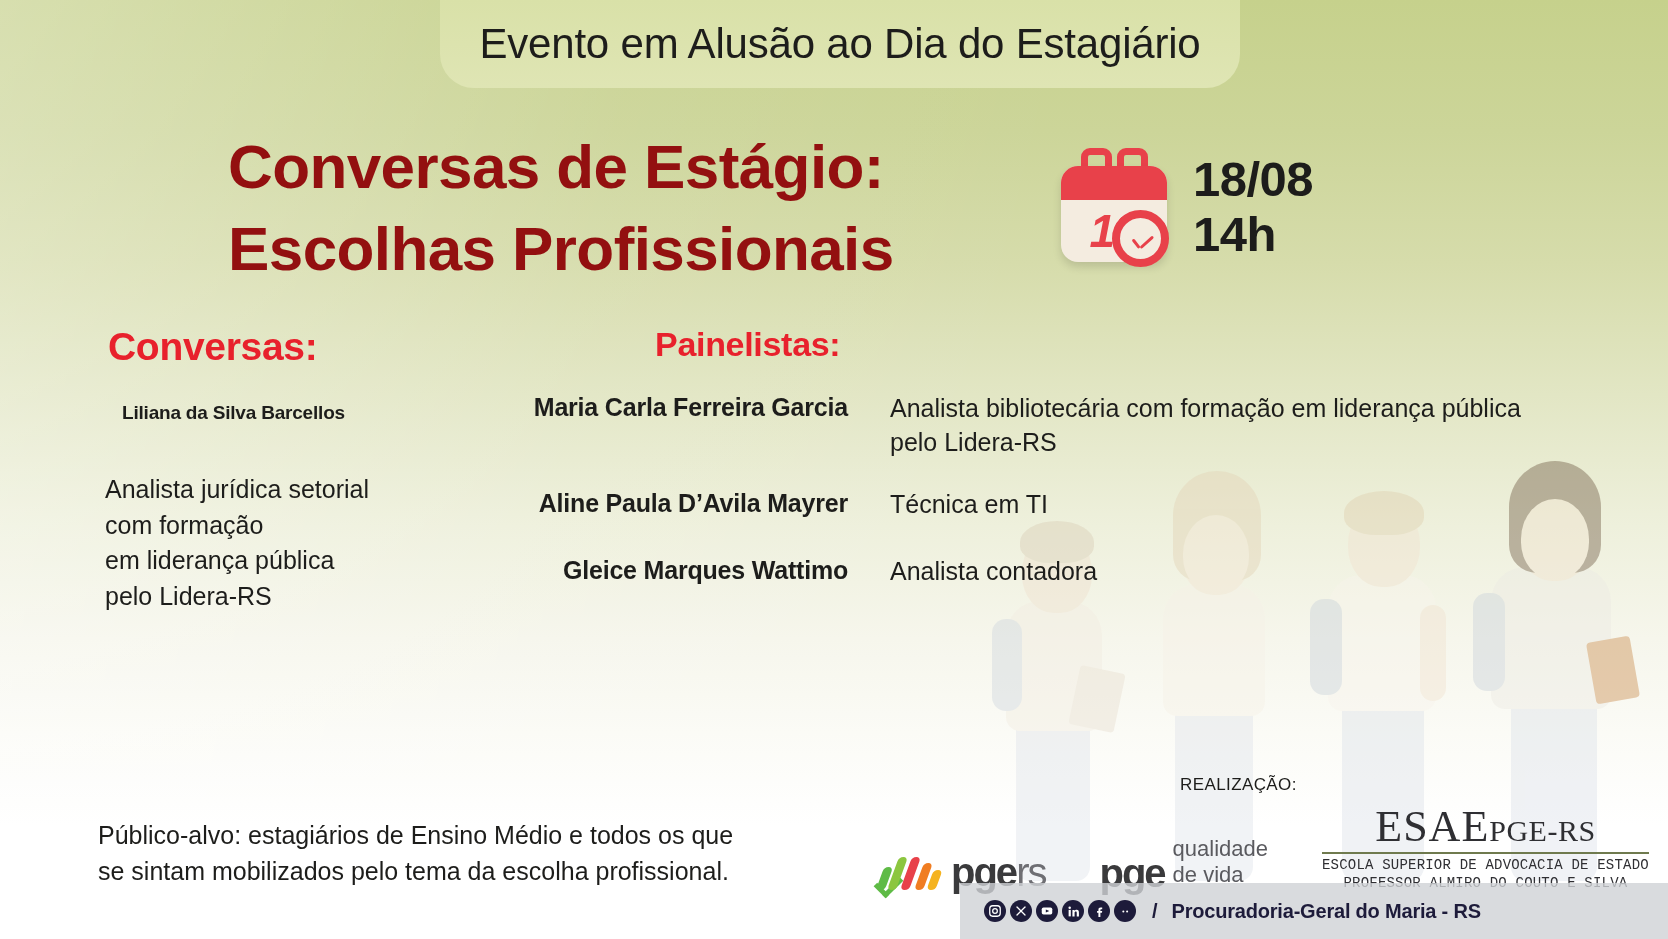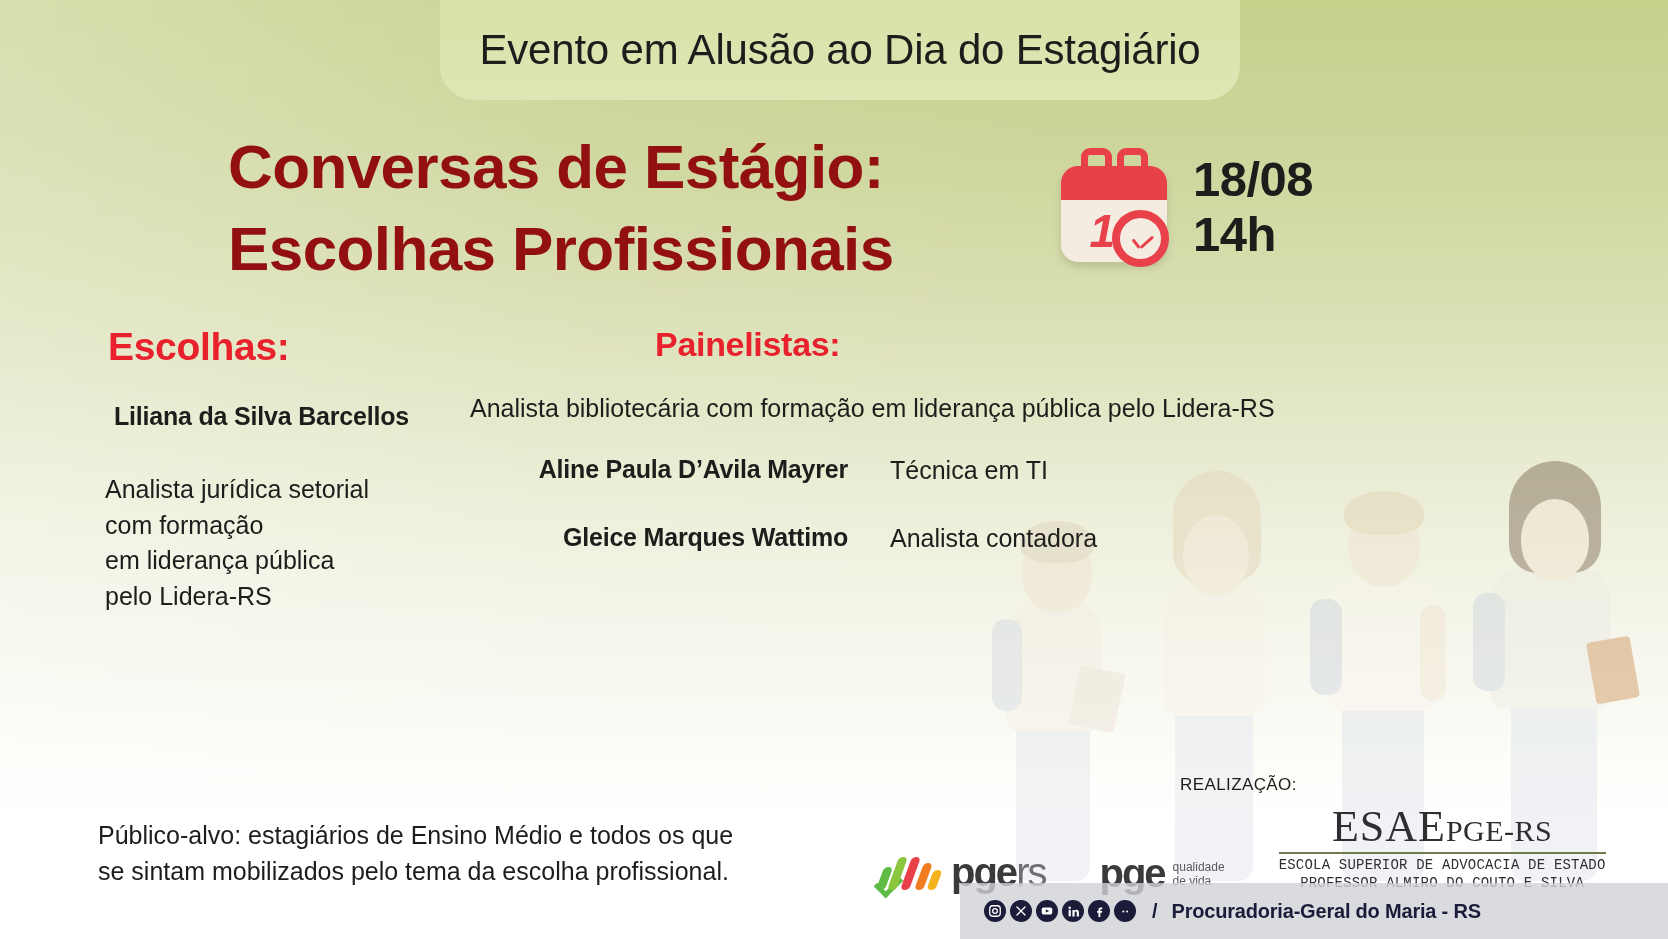--- a/index.html
+++ b/index.html
@@ -25,21 +25,21 @@
   }
   
   .bg-wash{
     position:absolute;inset:0;
     background:linear-gradient(100deg, rgba(255,255,255,0.30) 0%, rgba(255,255,255,0.05) 35%, rgba(255,255,255,0) 60%);
     pointer-events:none;
   }
 
   
   .ribbon{
-    position:absolute;left:440px;top:0;width:800px;height:100px;
+    position:absolute;left:440px;top:0;width:800px;height:88px;
     background:linear-gradient(to bottom,#d9e1a8,#dfe5b4);
     border-bottom-left-radius:34px;border-bottom-right-radius:34px;
     display:flex;align-items:center;justify-content:center;
   }
   .ribbon-text{
     font-size:42px;color:#1d1d1b;letter-spacing:-0.2px;white-space:nowrap;
     font-family:"Liberation Sans", sans-serif;
   }
 
   
@@ -92,22 +92,22 @@
     position:absolute;left:108px;top:325px;
     color:#e8212c;font-weight:bold;font-size:39px;letter-spacing:-0.3px;
   }
   .h-pan{
     position:absolute;left:655px;top:325px;
     color:#e8212c;font-weight:bold;font-size:34px;letter-spacing:-0.3px;
   }
 
   
   .med-name{
-    position:absolute;left:114px;top:402px;width:400px;
-    color:#1d1d1b;font-weight:bold;font-size:25px;letter-spacing:-0.2px;
+    position:absolute;left:122px;top:402px;width:400px;
+    color:#1d1d1b;font-weight:bold;font-size:19px;letter-spacing:-0.2px;
   }
   .med-role{
     position:absolute;left:105px;top:472px;width:420px;
     color:#1d1d1b;font-size:25px;line-height:1.42;white-space:pre-line;
   }
 
   
   .panel-list{position:absolute;left:470px;top:392px;width:1060px;}
   .panel-row{display:flex;align-items:flex-start;margin-bottom:22px;}
   .panel-row .pname{
@@ -156,21 +156,21 @@
   .pg-bars i.b2{left:13px;background:#8cc63f;height:33px;}
   .pg-bars i.b3{left:26px;background:#e8414a;height:33px;}
   .pg-bars i.b4{left:39px;background:#f07d22;height:27px;}
   .pg-bars i.b5{left:50px;background:#f5b320;height:20px;}
   .pg-check{position:absolute;left:-4px;bottom:0px;width:20px;height:12px;border-left:5px solid #5fbb46;border-bottom:5px solid #5fbb46;transform:rotate(-45deg);}
   .pgers-word{font-size:40px;letter-spacing:-2px;color:#3a3a3c;font-weight:bold;line-height:1;}
   .pgers-word span.light{color:#6e6e73;font-weight:normal;margin-top:38px;}
 
   .logo-pgeq{display:flex;align-items:flex-end;gap:8px;}
   .pge-word{font-size:40px;letter-spacing:-2px;color:#3a3a3c;font-weight:bold;line-height:0.95;}
-  .pge-sub{font-size:12px;color:#5a5a5f;line-height:1.18;padding-bottom:4px;}
+  .pge-sub{font-size:22px;color:#5a5a5f;line-height:1.18;padding-bottom:4px;}
 
   .logo-esae{text-align:center;line-height:1;}
   .esae-main{font-family:"Liberation Serif", serif;font-size:44px;color:#2f2f33;letter-spacing:1px;}
   .esae-main .pgers-sm{font-size:30px;letter-spacing:0.5px;}
   .esae-rule{height:2px;background:#6f7a4e;margin:3px 0 3px 0;}
   .esae-sub{font-family:Liberation Mono, monospace;font-size:14px;color:#2f2f33;letter-spacing:0.2px;line-height:1.25;}
 
   
   .footer{
     position:absolute;left:960px;bottom:0;width:708px;height:56px;
@@ -245,31 +245,32 @@
       <div class="legs" style="left:48px;bottom:0;width:86px;height:205px;background:#dce1e9;"></div>
       <div class="torso" style="left:28px;bottom:172px;width:120px;height:142px;background:#eceae3;"></div>
       <div class="bag" style="left:10px;bottom:190px;width:32px;height:98px;background:#c9d1da;"></div>
       <div class="book" style="left:128px;bottom:180px;width:44px;height:62px;background:#c98a4b;transform:rotate(-10deg);"></div>
       <div class="head" style="left:56px;bottom:300px;width:72px;height:86px;background:#f0e1cd;"></div>
       <div class="hair" style="left:46px;bottom:308px;width:92px;height:112px;background:#6f5a44;border-radius:46px 46px 28px 28px;"></div>
       <div class="head" style="left:58px;bottom:302px;width:68px;height:80px;background:#f0e1cd;"></div>
     </div>
   </div>
 
-  <div class="h-med">Escolhas:</div>
+  <div class="h-med">Conversas:</div>
   <div class="h-pan">Painelistas:</div>
 
   <div class="med-name">Liliana da Silva Barcellos</div>
   <div class="med-role">Analista jurídica setorial
 com formação
 em liderança pública
 pelo Lidera-RS</div>
 
   <div class="panel-list">
     <div class="panel-row r1">
+      <div class="pname">Maria Carla Ferreira Garcia</div>
       <div class="prole">Analista bibliotecária com formação em liderança pública pelo Lidera-RS</div>
     </div>
     <div class="panel-row r2">
       <div class="pname">Aline Paula D’Avila Mayrer</div>
       <div class="prole">Técnica em TI</div>
     </div>
     <div class="panel-row r3">
       <div class="pname">Gleice Marques Wattimo</div>
       <div class="prole">Analista contadora</div>
     </div>

